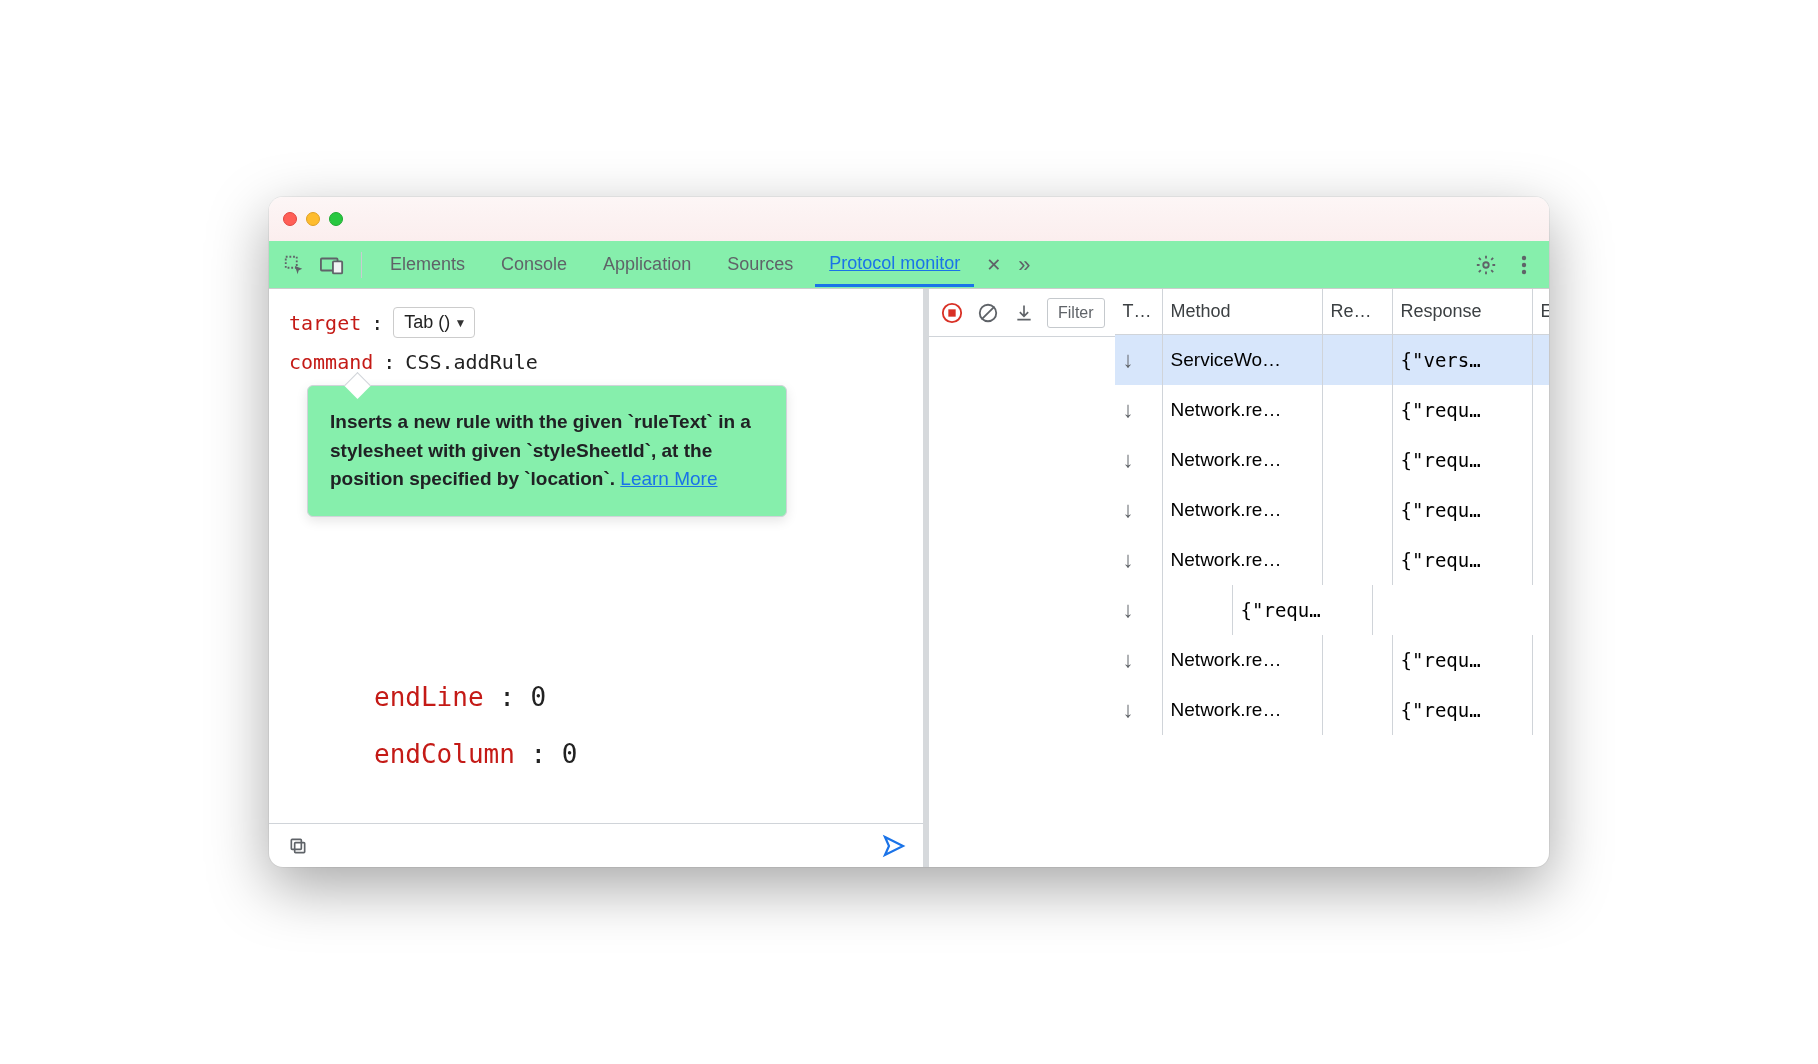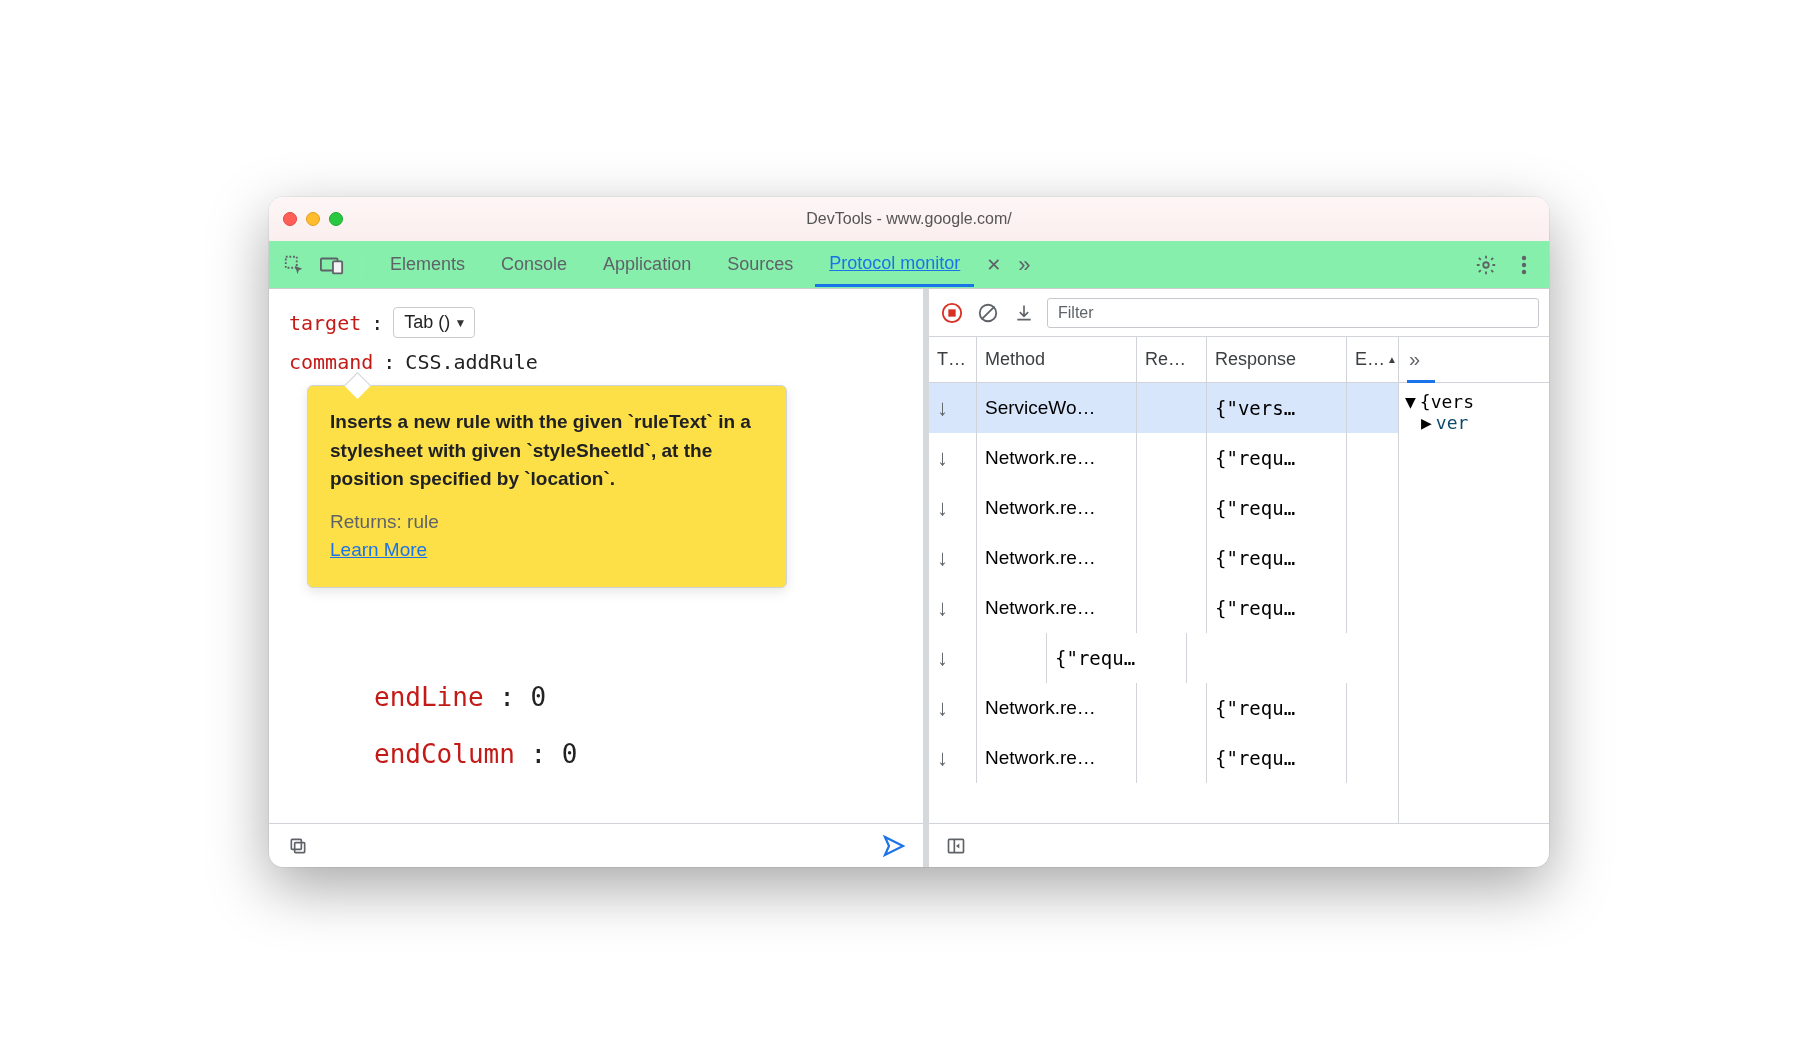--- a/index.html
+++ b/index.html
@@ -20,29 +20,29 @@
 .tab-close { margin-left: 4px; font-size: 18px; color: #5f6368; cursor: pointer; }
 .spacer { flex: 1; }
 .body { flex: 1; display: flex; min-height: 0; }
 .left { flex: 1; position: relative; display: flex; flex-direction: column; border-right: 6px solid #d6d9dc; }
 .left-inner { flex: 1; padding: 18px 20px; font-family: Menlo, Monaco, monospace; font-size: 20px; color: #222; position: relative; overflow: hidden; }
 .row { display: flex; align-items: center; gap: 10px; margin-bottom: 12px; }
 .kw { color: #c41a16; }
 .colon { color: #222; }
 .select { border: 1px solid #ccc; border-radius: 4px; padding: 4px 24px 4px 10px; font-size: 18px; font-family: -apple-system, sans-serif; background: #fff; position: relative; display: inline-flex; align-items: center; cursor: pointer; }
 .select::after { content: "▼"; font-size: 12px; position: absolute; right: 8px; color: #333; }
-.tooltip { position: absolute; top: 96px; left: 38px; width: 480px; background: #fde047; border: 1px solid #d0d4d9; border-radius: 6px; box-shadow: 0 4px 12px rgba(0,0,0,0.1); padding: 22px; font-family: -apple-system, sans-serif; font-size: 19px; color: #202124; line-height: 1.5; }
+.tooltip { position: absolute; top: 96px; left: 38px; width: 480px; background: #86efac; border: 1px solid #d0d4d9; border-radius: 6px; box-shadow: 0 4px 12px rgba(0,0,0,0.1); padding: 22px; font-family: -apple-system, sans-serif; font-size: 19px; color: #202124; line-height: 1.5; }
 .tooltip::before { content: ""; position: absolute; top: -10px; left: 40px; width: 18px; height: 18px; background: #fff; border-left: 1px solid #d0d4d9; border-top: 1px solid #d0d4d9; transform: rotate(45deg); }
 .tooltip b { font-weight: 700; }
 .tooltip .returns { margin-top: 14px; font-weight: 400; color: #5f6368; font-size: 19px; }
 .tooltip a { color: #1a73e8; text-decoration: underline; display: inline-block; font-size: 19px; }
 .params { position: absolute; top: 380px; left: 105px; font-family: Menlo, monospace; font-size: 26px; line-height: 2.2; }
 .params .pname { color: #c41a16; }
 .bottombar { height: 44px; border-top: 1px solid #d0d4d9; display: flex; align-items: center; padding: 0 14px; justify-content: space-between; }
-.right { width: 620px; display: flex; flex-direction: column; min-width: 0; }
+.right { width: 620px; display: flex; min-width: 0; }
 .rtoolbar { height: 48px; display: flex; align-items: center; gap: 10px; padding: 0 10px; border-bottom: 1px solid #d0d4d9; }
 .circ-icon { width: 26px; height: 26px; display: flex; align-items: center; justify-content: center; cursor: pointer; }
 .filter { flex: 1; border: 1px solid #c5c9cd; border-radius: 3px; height: 30px; padding: 0 10px; font-size: 16px; color: #5f6368; display: flex; align-items: center; }
 .rsplit { flex: 1; display: flex; min-height: 0; }
 .table { flex: 1; display: flex; flex-direction: column; border-right: 1px solid #d0d4d9; min-width: 0; overflow: hidden; }
 .thead { display: flex; height: 46px; border-bottom: 1px solid #d0d4d9; font-family: -apple-system, sans-serif; font-size: 18px; color: #3c4043; }
 .th { border-right: 1px solid #d0d4d9; display: flex; align-items: center; padding: 0 8px; overflow: hidden; text-overflow: ellipsis; white-space: nowrap; }
 .th:last-child { border-right: none; }
 .c-t { width: 48px; }
 .c-method { width: 160px; }
@@ -69,21 +69,20 @@
 <body>
 
 <div class="window">
 
   <div class="titlebar">
     <div class="traffic">
       <div class="tl red"></div>
       <div class="tl yellow"></div>
       <div class="tl green"></div>
     </div>
-    <div class="title">DevTools - www.google.com/</div>
   </div>
 
   <div class="tabsbar">
     <div class="tool-icon">
       <svg width="22" height="22" viewBox="0 0 24 24" fill="none" stroke="#5f6368" stroke-width="2">
           <rect x="3" y="3" width="12" height="12" stroke-dasharray="2 2"></rect>
           <path d="M13 13 L21 16 L17 18 L16 22 Z" fill="#5f6368" stroke="none"></path>
         </svg>
     </div>
     <div class="tool-icon">
@@ -130,21 +129,20 @@
             </div>
         </div>
         <div class="row">
           <span class="kw">command</span>
             <span class="colon">:</span>
           <span>CSS.addRule</span>
         </div>
 
         <div class="tooltip">
           <b>Inserts a new rule with the given `ruleText` in a stylesheet with given `styleSheetId`, at the position specified by `location`.</b>
-          <div class="returns">Returns: rule</div>
           <a href="#">Learn More</a>
         </div>
 
         <div class="params">
           <div><span class="pname">endLine</span> : <span>0</span></div>
           <div><span class="pname">endColumn</span> : <span>0</span></div>
         </div>
       </div>
       <div class="bottombar">
         <div class="tool-icon">

